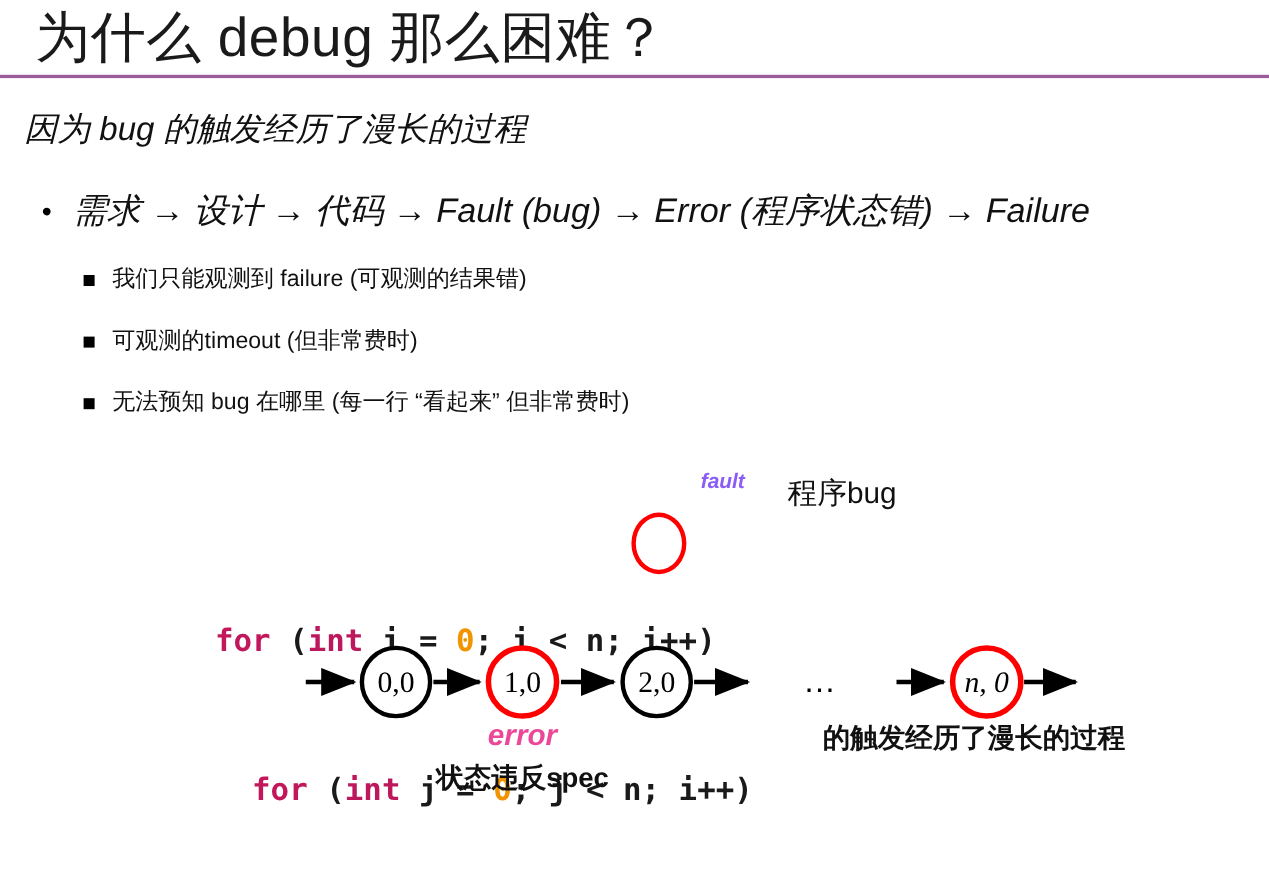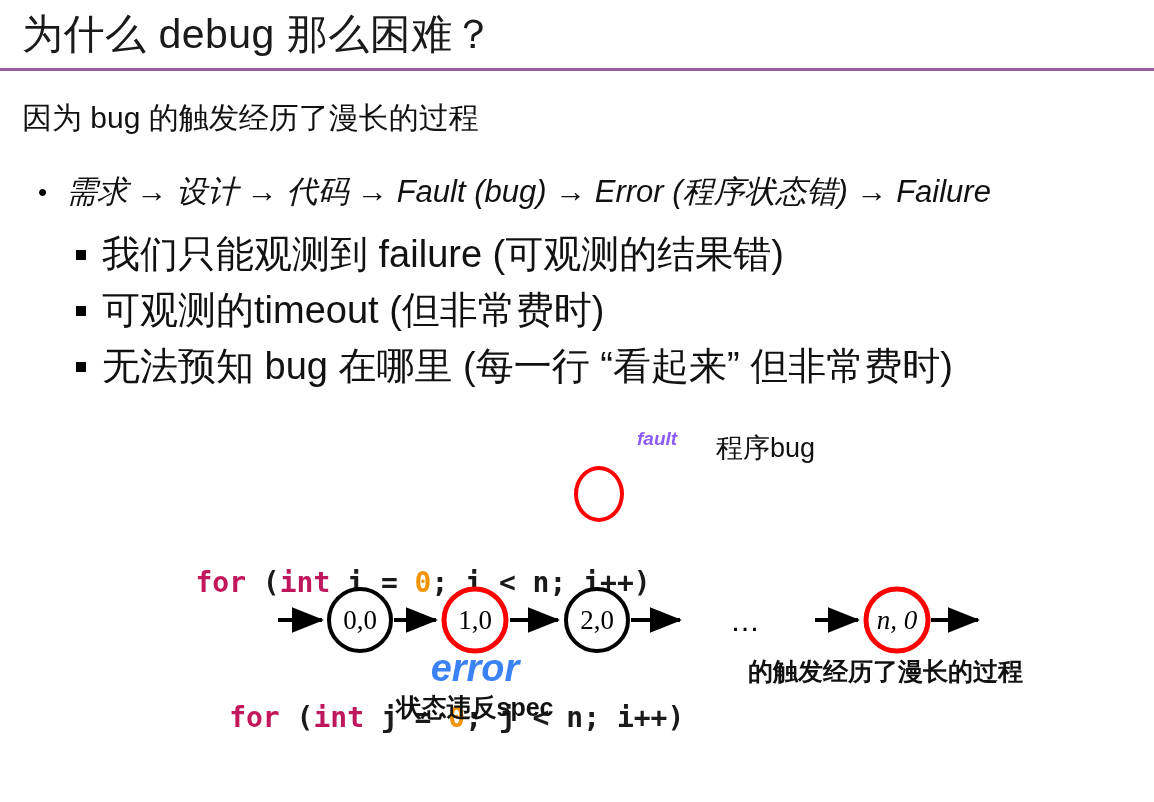--- a/index.html
+++ b/index.html
@@ -13,23 +13,23 @@
     position: relative;
     overflow: hidden;
     font-family: "Liberation Sans", "DejaVu Sans", sans-serif;
     color: #000000;
     -webkit-font-smoothing: antialiased;
   }
 
   
   #slide-title {
     position: absolute;
-    left: 22px;
+    left: 32px;
     top: 4px;
-    font-size: 41px;
+    font-size: 50px;
     line-height: 60px;
     font-weight: 400;
     color: #1a1a1a;
     letter-spacing: 0.5px;
     white-space: nowrap;
   }
   #title-rule {
     position: absolute;
     left: 0px;
     top: 68px;
@@ -41,20 +41,21 @@
   
   #subtitle {
     position: absolute;
     left: 22px;
     top: 98px;
     font-size: 30px;
     line-height: 40px;
     font-weight: 400;
     color: #111111;
     white-space: nowrap;
+    font-style: italic;
   }
 
   
   #bullet-l1 {
     position: absolute;
     left: 38px;
     top: 170px;
     width: 1100px;
     display: flex;
     align-items: flex-start;
@@ -96,21 +97,21 @@
   .bullet-l2 .marker::before {
     content: "";
     position: absolute;
     left: 0px;
     top: 17px;
     width: 10px;
     height: 10px;
     background: #000;
   }
   .bullet-l2 .text {
-    font-size: 38px;
+    font-size: 21px;
     line-height: 42px;
     white-space: nowrap;
     color: #111;
   }
 
   
   #code-block {
     position: absolute;
     left: 128px;
     top: 425px;
@@ -169,24 +170,24 @@
   }
   #state-diagram svg { display: block; }
 
   .diag-caption {
     position: absolute;
     text-align: center;
     white-space: nowrap;
   }
   .diag-caption .kw {
     display: block;
-    font-size: 38px;
-    font-style: italic;
-    font-weight: bold;
-    color: #3b82f6;
+    font-size: 27px;
+    font-style: italic;
+    font-weight: bold;
+    color: #ec4899;
     line-height: 36px;
   }
   .diag-caption .cn {
     display: block;
     font-size: 25px;
     font-weight: bold;
     color: #111;
     line-height: 34px;
     margin-top: 4px;
   }

